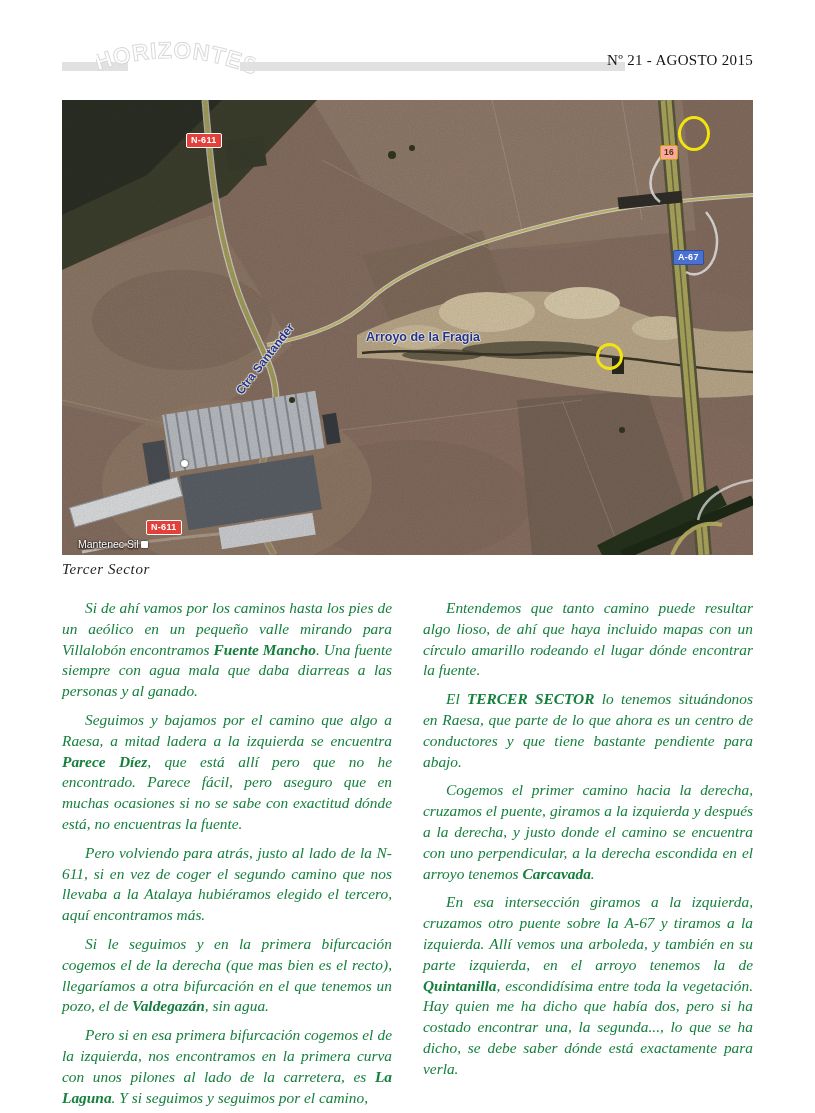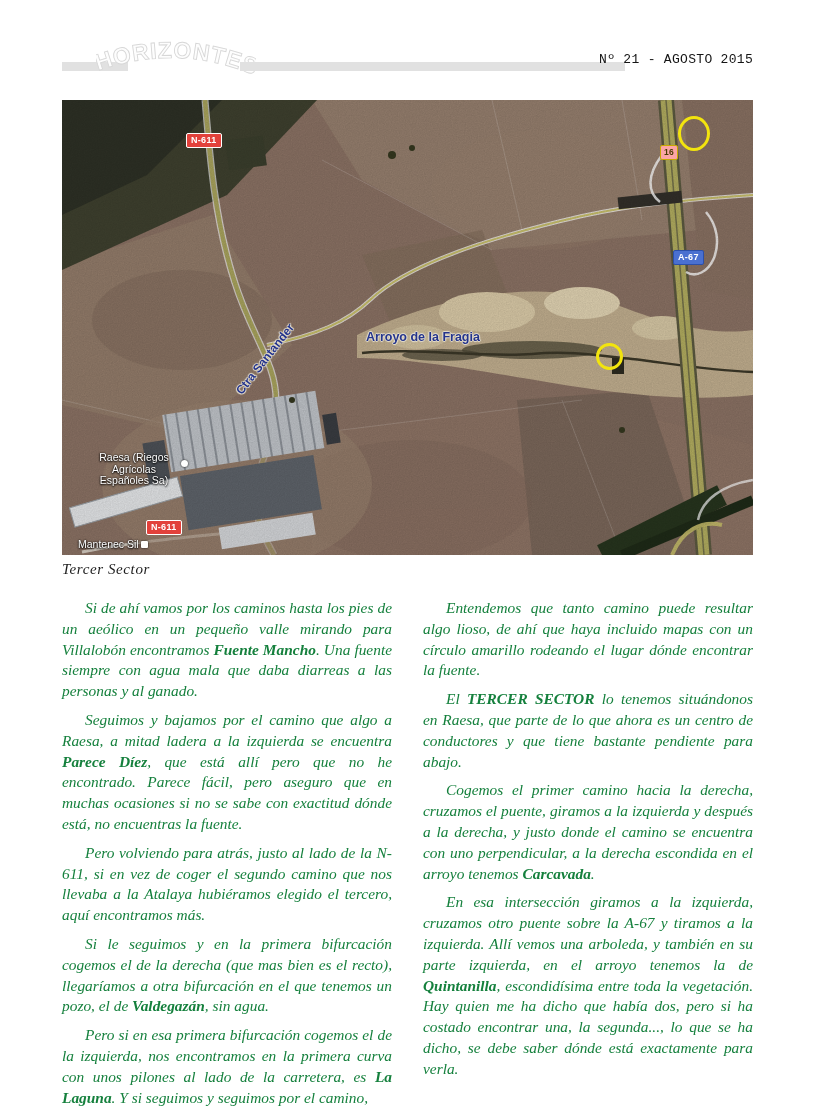--- a/index.html
+++ b/index.html
@@ -6,21 +6,21 @@
   .page{position:relative;width:815px;height:1113px;margin:0 auto;background:#ffffff;overflow:hidden;
         font-family:"Liberation Serif",serif;}
   
   .hdr-bar{position:absolute;height:9px;background:#e1e1e1;top:62px;}
   .hdr-bar.left{left:62px;width:66px;}
   .hdr-bar.right{left:240px;width:385px;}
   .logo-svg{position:absolute;left:96px;top:28px;width:160px;height:58px;}
   .logo-svg text{font-family:"Liberation Sans",sans-serif;font-weight:bold;font-size:23px;
                  letter-spacing:1px;fill:#fdfdfd;stroke:#d7d7d7;stroke-width:0.9;}
   .issue{position:absolute;left:62px;top:52px;width:691px;text-align:right;
-         font-family:Liberation Mono, monospace;font-size:13px;color:#141414;letter-spacing:.3px;}
+         font-family:Liberation Serif, serif;font-size:15px;color:#141414;letter-spacing:.3px;}
   
   .map{position:absolute;left:62px;top:100px;width:691px;height:455px;overflow:hidden;background:#8c7365;}
   .map svg.base{position:absolute;left:0;top:0;}
   .map-label{position:absolute;font-family:"Liberation Sans",sans-serif;white-space:nowrap;}
   .badge{position:absolute;font-family:"Liberation Sans",sans-serif;font-weight:bold;font-size:9px;
          line-height:11px;padding:1px 4px;border-radius:2px;color:#fff;letter-spacing:.3px;}
   .badge.n611{background:#e2413b;border:1px solid #ffffff;}
   .badge.a67{background:#4a70d0;border:1px solid #2c4fa8;margin-left:16px;}
   .badge.exit{background:#fca5a5;color:#4a3c00;border:1px solid #c7a900;font-size:8.5px;padding:1px 3px;}
   .badge.p405{background:#3fae4a;border:1px solid #2d8a36;font-size:8.5px;}
@@ -169,24 +169,20 @@
       <rect width="691" height="455" filter="url(#grain)" opacity="0.14"></rect>
     </svg>
 
     <span class="badge n611 map-label" style="left:124px;top:33px;">N-611</span>
     <span class="badge n611 map-label" style="left:84px;top:420px;">N-611</span>
     <span class="map-label lbl-blue lbl-ctra">Ctra Santander</span>
     <span class="map-label lbl-blue lbl-arroyo">Arroyo de la Fragia</span>
     <span class="badge exit map-label" style="left:598px;top:45px;">16</span>
     <span class="badge a67 map-label" style="left:595px;top:150px;">A-67</span>
     <span class="badge p405 map-label" style="left:584px;top:443px;margin-top:42px;">P-405</span>
-    <div class="map-label lbl-white lbl-raesa">
-      <span>Raesa (Riegos Agrícolas</span><br>
-      <span>Españoles Sa)</span>
-    </div>
     <span class="dot raesa"></span>
     <span class="map-label lbl-white lbl-mantenec">Mantenec Sil</span>
     <span class="dot mantenec"></span>
 
     <span class="ycircle top"></span>
     <span class="ycircle mid"></span>
   </div>
 
   <div class="map-caption">Tercer Sector</div>
 

